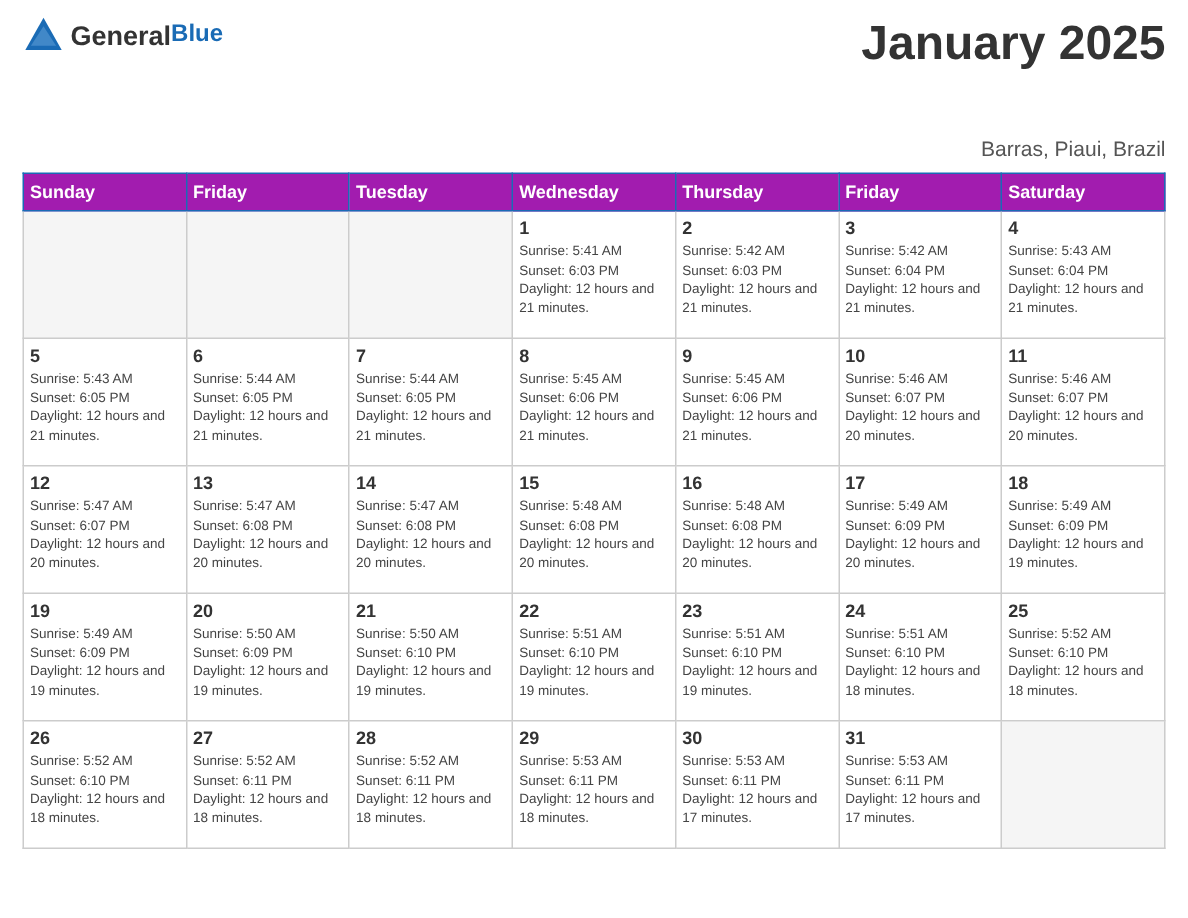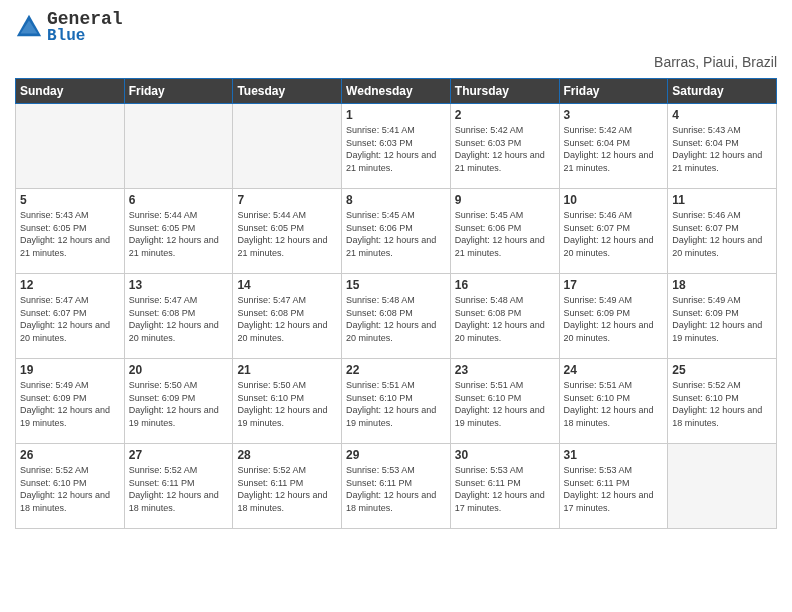--- a/index.html
+++ b/index.html
@@ -22,23 +22,22 @@
       align-items: flex-start;
       margin-bottom: 8px;
     }
     .logo {
       display: flex;
       align-items: center;
       gap: 4px;
     }
     .logo-text {
       display: flex;
-      flex-direction: column;
+      flex-direction: row;
       line-height: 1;
-      font-family: Liberation Mono, monospace;
     }
     .logo-general {
       font-size: 18px;
       font-weight: bold;
       color: #333;
     }
     .logo-blue {
       font-size: 16px;
       font-weight: bold;
       color: #1a6bb5;
@@ -59,21 +58,21 @@
       font-size: 14px;
       color: #555;
       margin-top: 44px;
     }
     .calendar {
       width: 100%;
       border-collapse: collapse;
       border: 1px solid #ccc;
     }
     .calendar th {
-      background-color: #404040;
+      background-color: #a21caf;
       color: #fff;
       font-size: 12px;
       font-weight: bold;
       padding: 5px 4px;
       text-align: left;
       border: 1px solid #1a6bb5;
     }
     .calendar td {
       vertical-align: top;
       padding: 4px 4px;
@@ -107,20 +106,21 @@
       <svg class="logo-icon" viewBox="0 0 30 30">
         <polygon points="15,2 28,25 2,25" fill="#1a6bb5"></polygon>
         <polygon points="15,8 24,22 6,22" fill="#5b9bd5" opacity="0.6"></polygon>
       </svg>
       <div class="logo-text">
         <span class="logo-general">General</span>
         <span class="logo-blue">Blue</span>
       </div>
     </div>
     <div class="title-block">
+      <div class="calendar-title">January 2025</div>
       <div class="calendar-subtitle">Barras, Piaui, Brazil</div>
     </div>
   </div>
 
   <table class="calendar">
     <thead>
       <tr>
       <th>Sunday</th>
           <th>Friday</th>
           <th>Tuesday</th>

